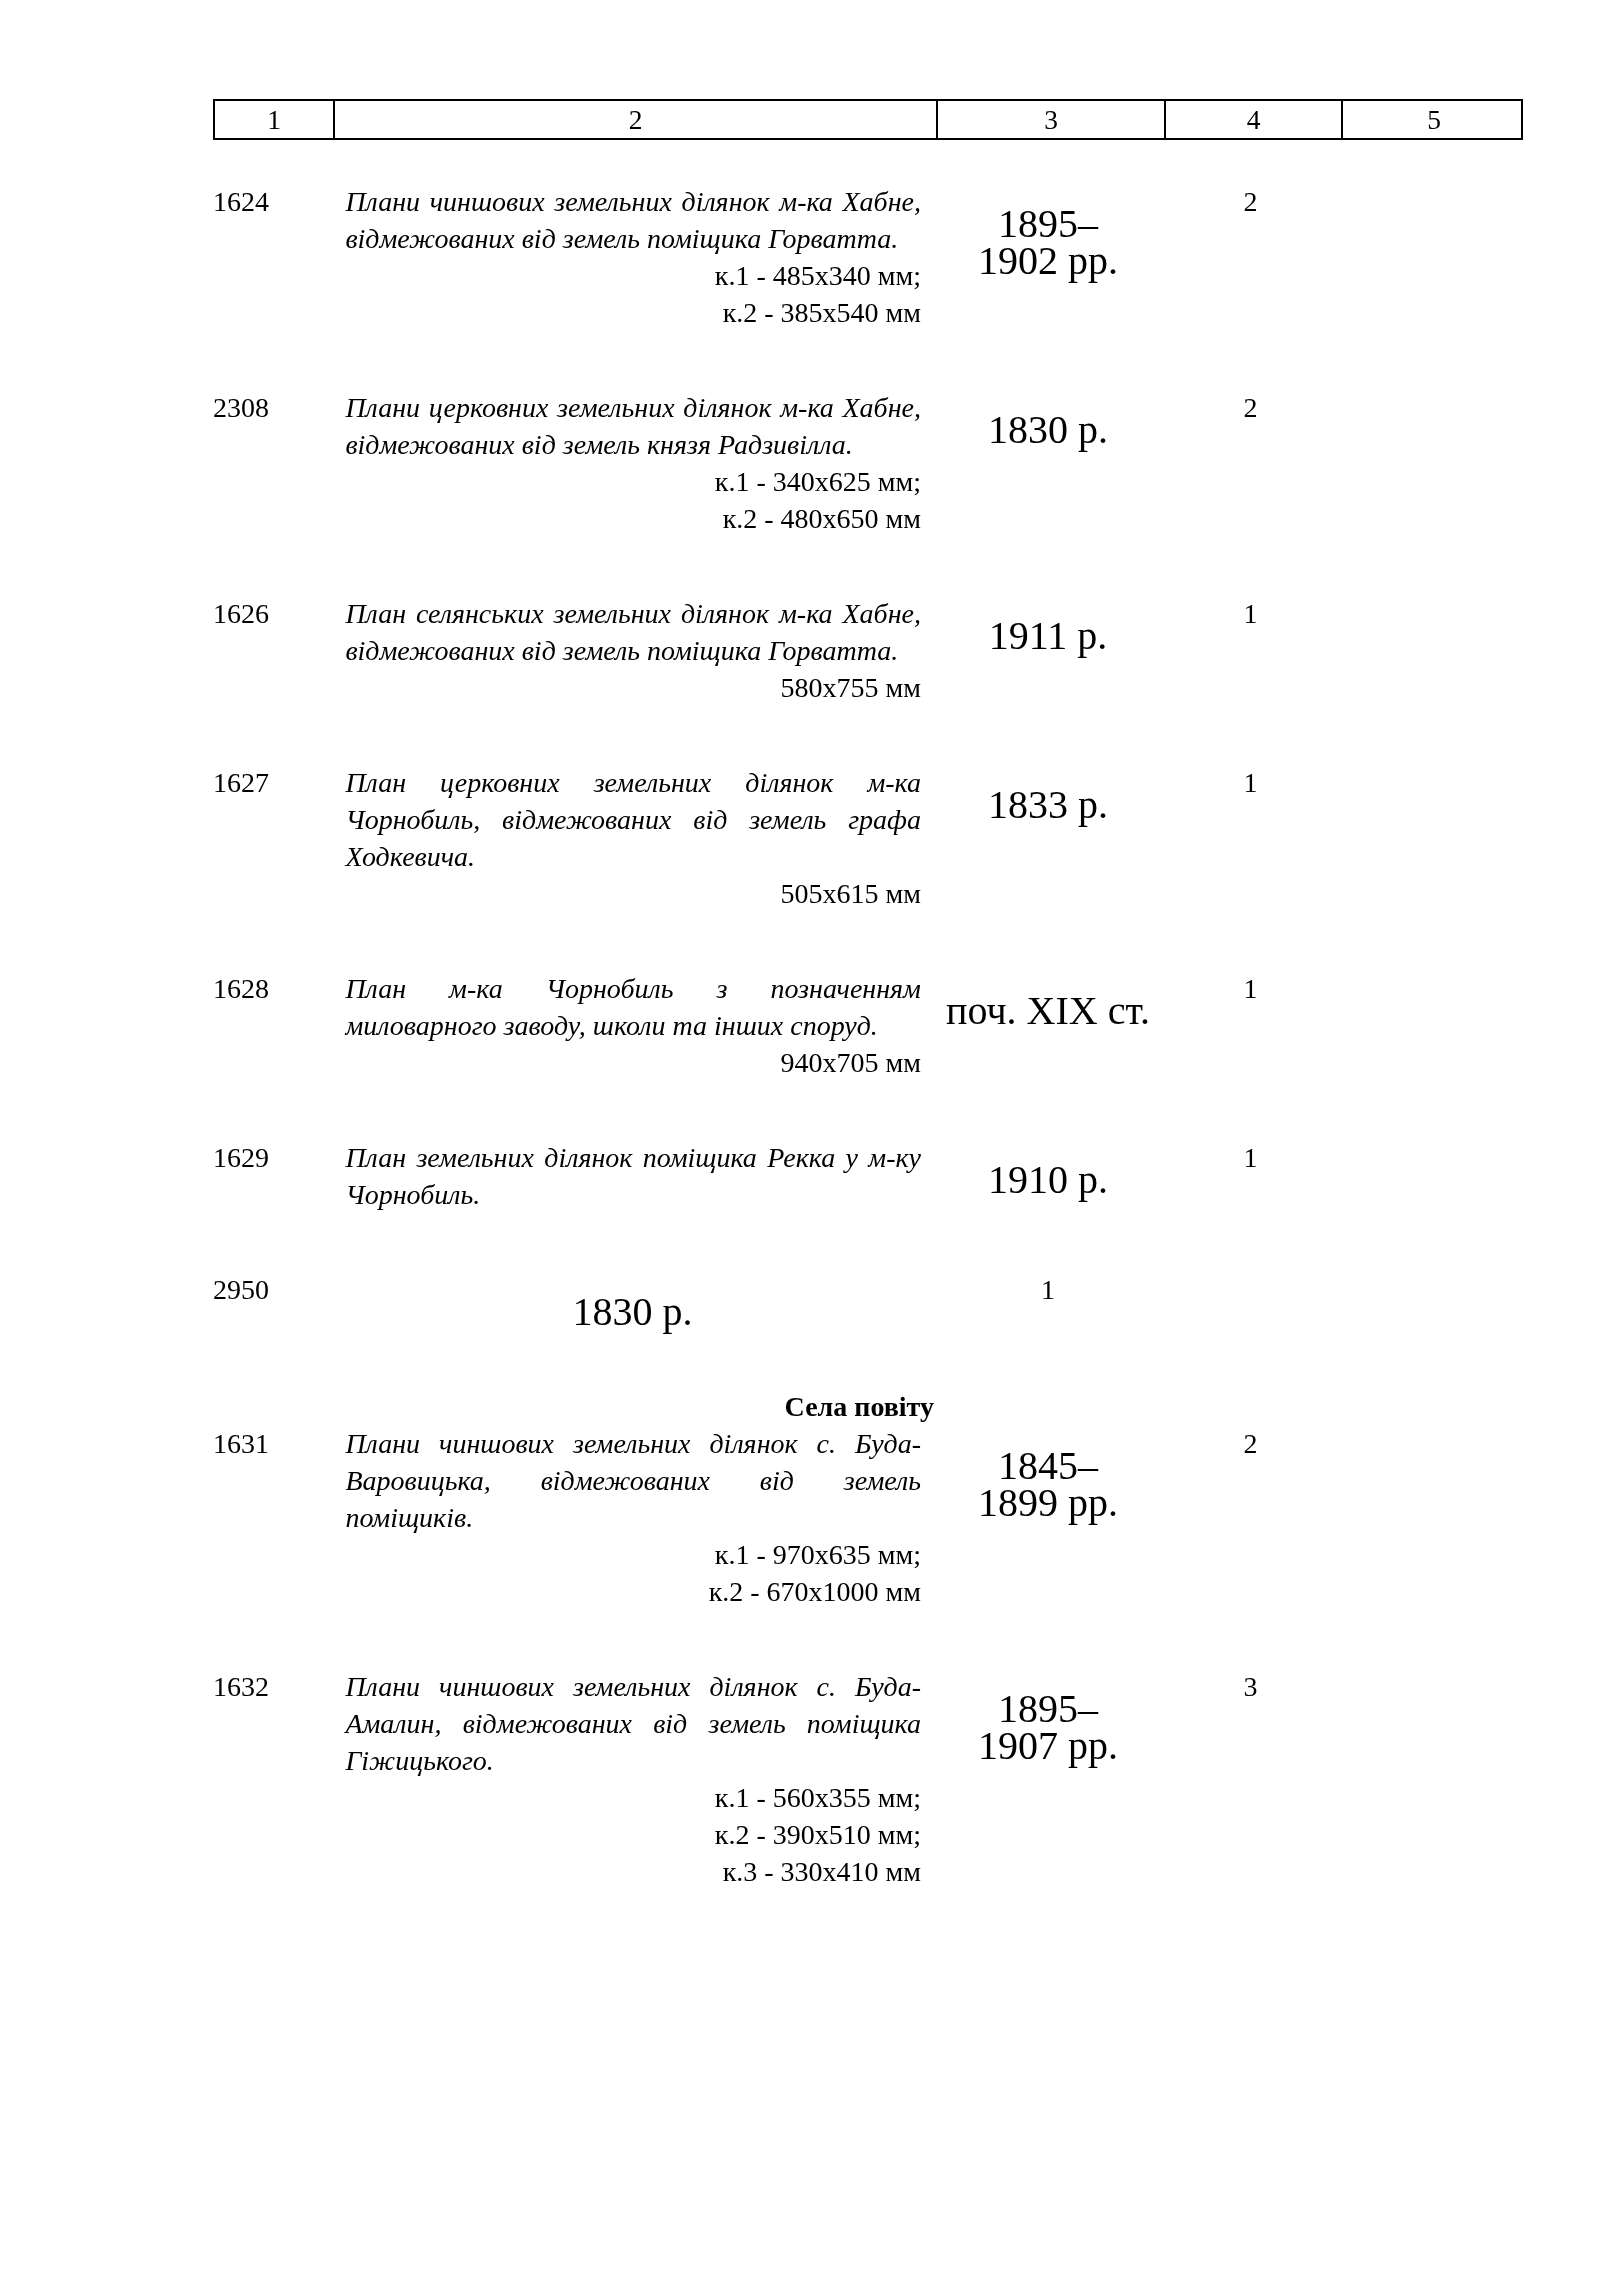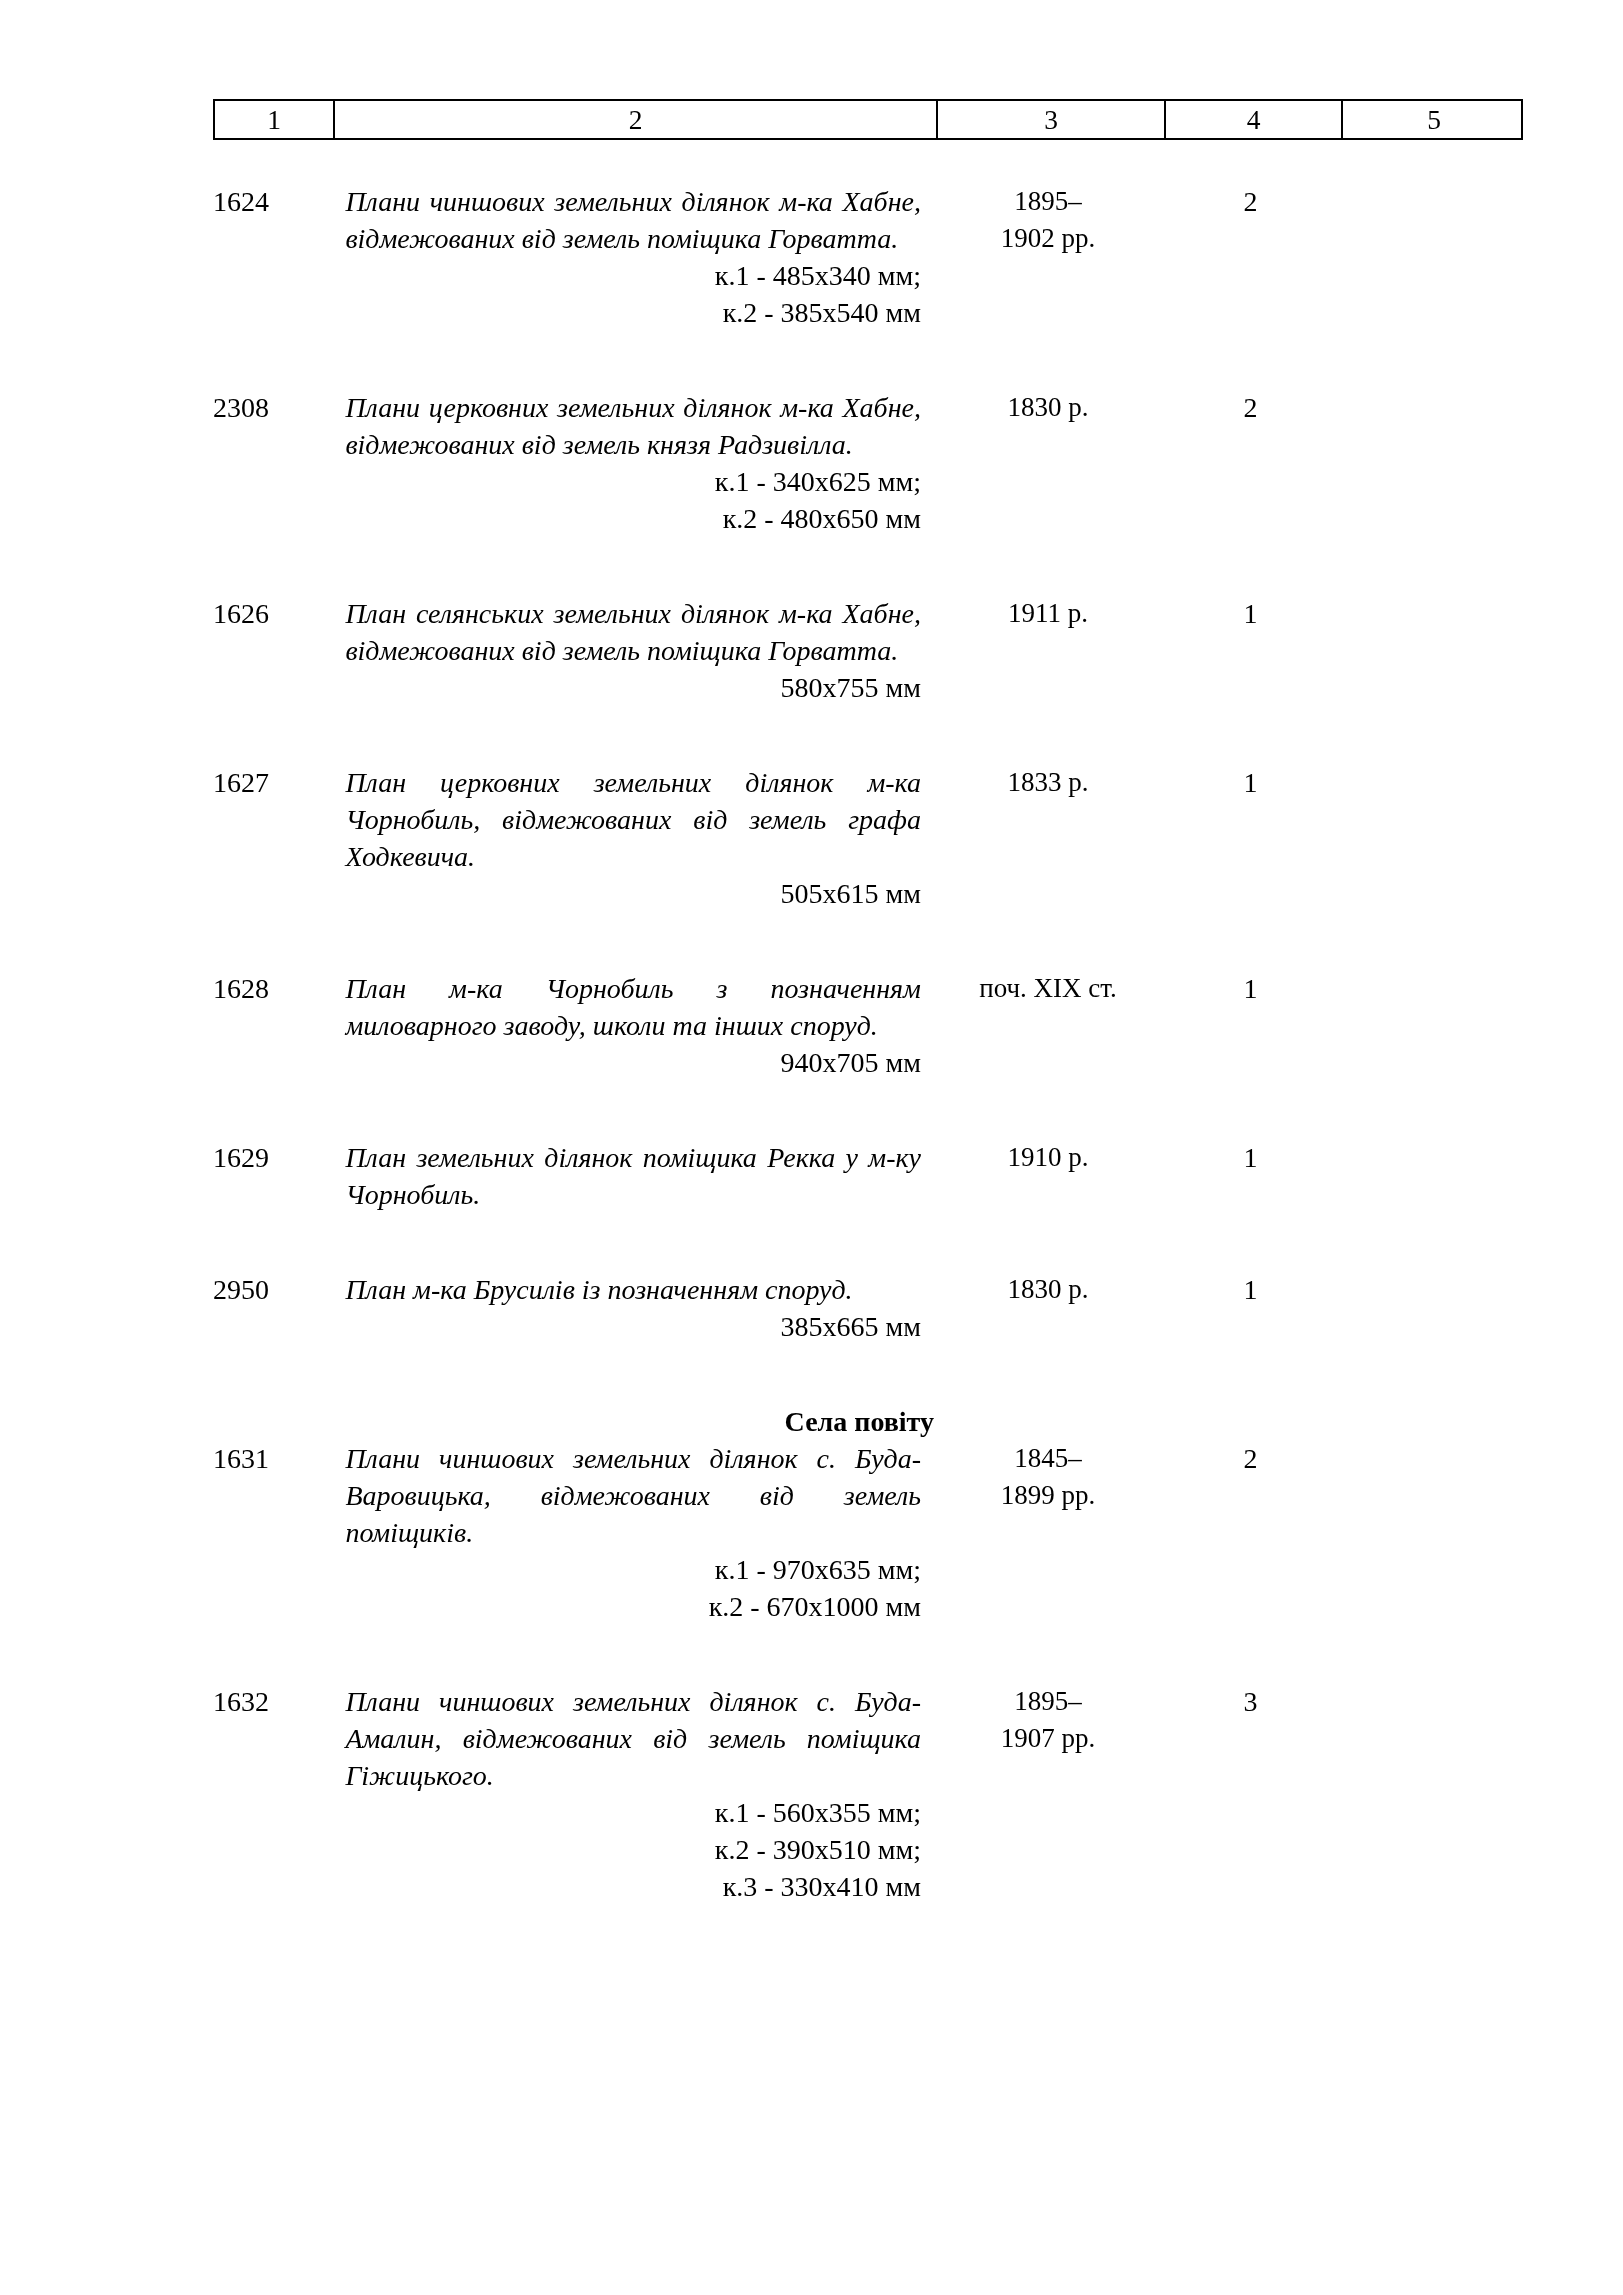--- a/index.html
+++ b/index.html
@@ -60,24 +60,25 @@
     text-align: justify;
     text-align-last: left;
     font-style: italic;
   }
   .desc-sizes {
     white-space: pre-line;
     text-align: right;
   }
   .cell-date {
     text-align: center;
-    font-size: 27px;
+    font-size: 40px;
     line-height: 37px;
     white-space: pre-line;
     padding: 0 3.9px;
+    margin-top: 22px;
   }
   .cell-count {
     text-align: center;
     font-size: 28px;
     line-height: 37px;
   }
   .cell-empty {
   }
   .section-heading {
     width: 603px;
@@ -167,24 +168,20 @@
         <div class="cell-desc">
           <div class="desc-text">План земельних ділянок поміщика Рекка у м-ку Чорнобиль.</div>
         </div>
         <div class="cell-date">1910 р.</div>
         <div class="cell-count">1</div>
         <div class="cell-empty"></div>
       </div>
 
       <div class="grid entry">
         <div class="cell-num">2950</div>
-        <div class="cell-desc">
-          <div class="desc-text">План м-ка Брусилів із позначенням споруд.</div>
-          <div class="desc-sizes">385х665 мм</div>
-        </div>
         <div class="cell-date">1830 р.</div>
         <div class="cell-count">1</div>
         <div class="cell-empty"></div>
       </div>
 
       <div class="section-heading">Села повіту</div>
 
       <div class="grid entry">
         <div class="cell-num">1631</div>
         <div class="cell-desc">

